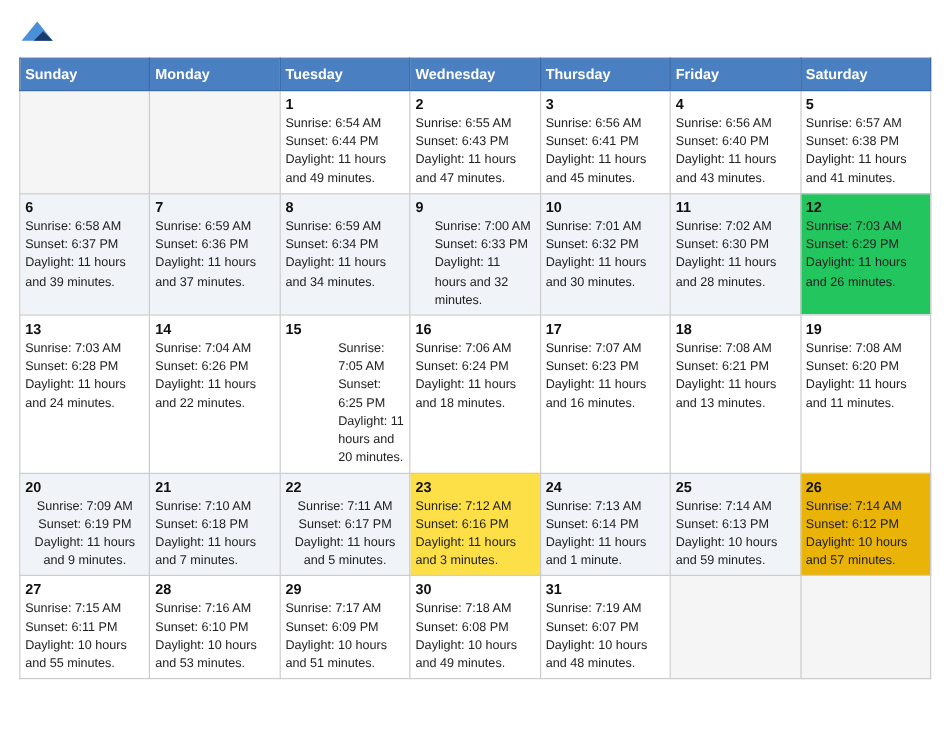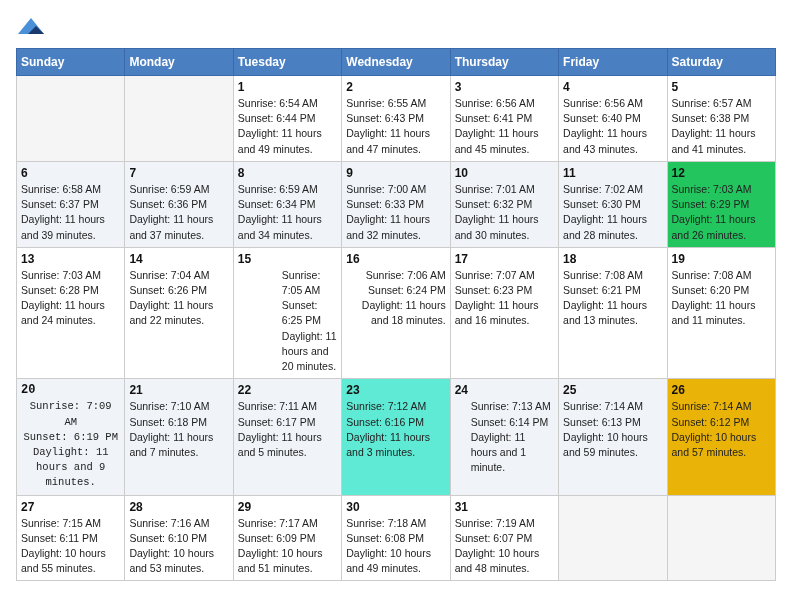--- a/index.html
+++ b/index.html
@@ -170,21 +170,21 @@
 Daylight: 11 hours and 37 minutes.</div>
         </td>
         <td style="background: rgb(240, 244, 248);">
           <div class="day-num">8</div>
           <div class="day-info" style="white-space: pre-line;">Sunrise: 6:59 AM
 Sunset: 6:34 PM
 Daylight: 11 hours and 34 minutes.</div>
         </td>
         <td style="background: rgb(240, 244, 248);">
           <div class="day-num">9</div>
-          <div class="day-info" style="white-space: pre-line;">Sunrise: 7:00 AM
+          <div class="day-info" style="white-space: pre-line; margin-left: 16px;">Sunrise: 7:00 AM
 Sunset: 6:33 PM
 Daylight: 11 hours and 32 minutes.</div>
         </td>
         <td style="background: rgb(240, 244, 248);">
           <div class="day-num">10</div>
           <div class="day-info" style="white-space: pre-line;">Sunrise: 7:01 AM
 Sunset: 6:32 PM
 Daylight: 11 hours and 30 minutes.</div>
         </td>
         <td style="background: rgb(240, 244, 248);">
@@ -214,21 +214,21 @@
 Daylight: 11 hours and 22 minutes.</div>
         </td>
         <td>
           <div class="day-num">15</div>
           <div class="day-info" style="white-space: pre-line; margin-left: 44px;">Sunrise: 7:05 AM
 Sunset: 6:25 PM
 Daylight: 11 hours and 20 minutes.</div>
         </td>
         <td>
           <div class="day-num">16</div>
-          <div class="day-info" style="white-space: pre-line; text-align: right;">Sunrise: 7:06 AM
+          <div class="day-info" style="white-space: pre-line;">Sunrise: 7:06 AM
 Sunset: 6:24 PM
 Daylight: 11 hours and 18 minutes.</div>
         </td>
         <td>
           <div class="day-num">17</div>
           <div class="day-info" style="white-space: pre-line;">Sunrise: 7:07 AM
 Sunset: 6:23 PM
 Daylight: 11 hours and 16 minutes.</div>
         </td>
         <td>
@@ -238,47 +238,47 @@
 Daylight: 11 hours and 13 minutes.</div>
         </td>
         <td>
           <div class="day-num">19</div>
           <div class="day-info" style="white-space: pre-line;">Sunrise: 7:08 AM
 Sunset: 6:20 PM
 Daylight: 11 hours and 11 minutes.</div>
         </td>
       </tr>
       <tr>
-        <td style="background: rgb(240, 244, 248); font-family: Liberation Mono, monospace;">
+        <td style="background: rgb(240, 244, 248);">
           <div class="day-num">20</div>
           <div class="day-info" style="white-space: pre-line; text-align: center;">Sunrise: 7:09 AM
 Sunset: 6:19 PM
 Daylight: 11 hours and 9 minutes.</div>
         </td>
         <td style="background: rgb(240, 244, 248);">
           <div class="day-num">21</div>
           <div class="day-info" style="white-space: pre-line;">Sunrise: 7:10 AM
 Sunset: 6:18 PM
 Daylight: 11 hours and 7 minutes.</div>
         </td>
         <td style="background: rgb(240, 244, 248);">
           <div class="day-num">22</div>
-          <div class="day-info" style="white-space: pre-line;">Sunrise: 7:11 AM
+          <div class="day-info" style="white-space: pre-line; text-align: center;">Sunrise: 7:11 AM
 Sunset: 6:17 PM
 Daylight: 11 hours and 5 minutes.</div>
         </td>
-        <td style="background: #5eead4; margin-left: 45px;">
+        <td style="background: #fde047; margin-left: 45px;">
           <div class="day-num">23</div>
           <div class="day-info" style="white-space: pre-line;">Sunrise: 7:12 AM
 Sunset: 6:16 PM
 Daylight: 11 hours and 3 minutes.</div>
         </td>
         <td style="background: rgb(240, 244, 248);">
           <div class="day-num">24</div>
-          <div class="day-info" style="white-space: pre-line; margin-left: 16px;">Sunrise: 7:13 AM
+          <div class="day-info" style="white-space: pre-line;">Sunrise: 7:13 AM
 Sunset: 6:14 PM
 Daylight: 11 hours and 1 minute.</div>
         </td>
         <td style="background: rgb(240, 244, 248);">
           <div class="day-num">25</div>
           <div class="day-info" style="white-space: pre-line;">Sunrise: 7:14 AM
 Sunset: 6:13 PM
 Daylight: 10 hours and 59 minutes.</div>
         </td>
         <td style="background: #eab308;">

